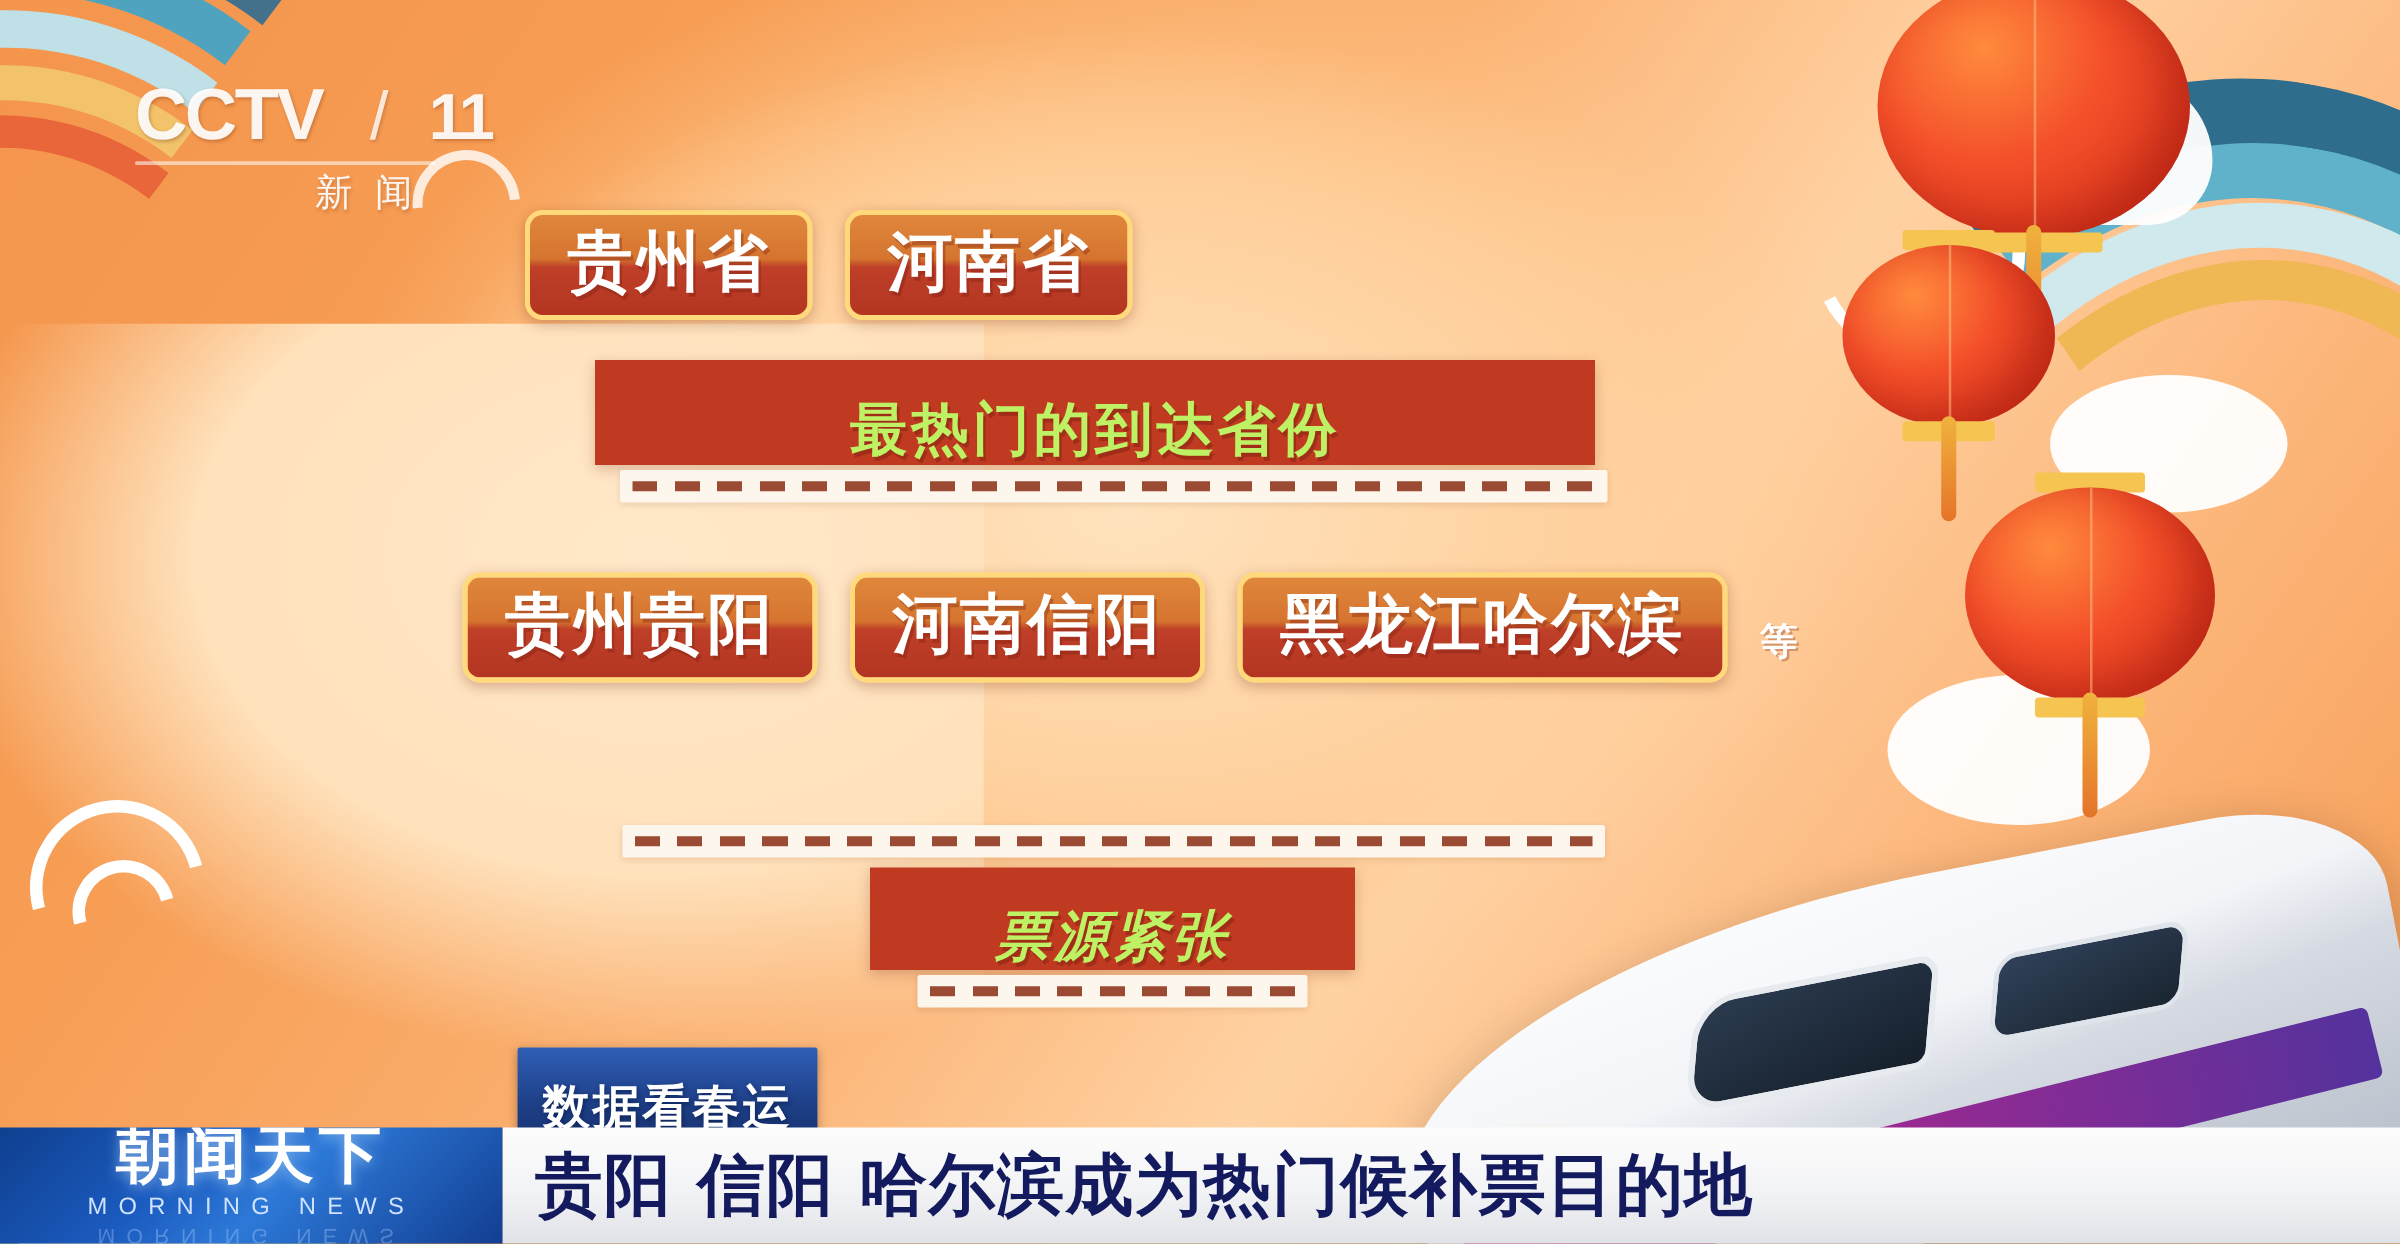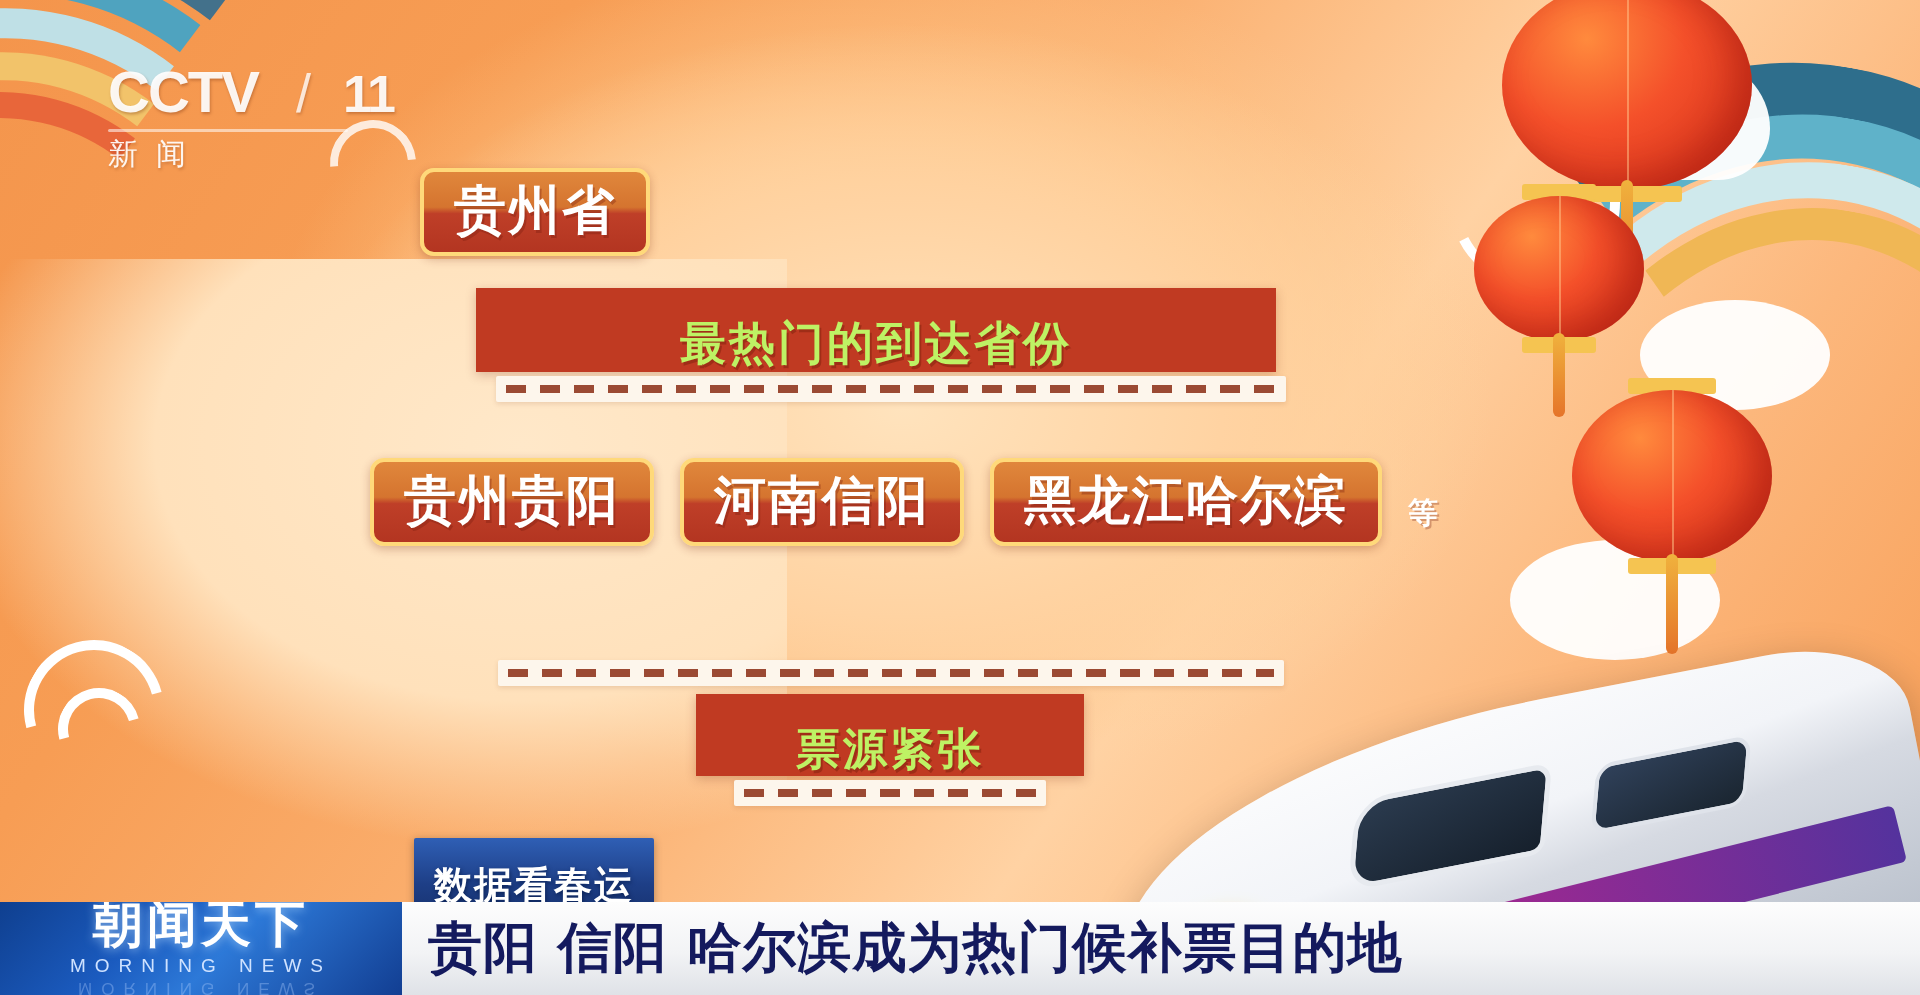--- a/index.html
+++ b/index.html
@@ -119,21 +119,21 @@
     color:rgba(255,255,255,.92);
     text-shadow:1px 2px 3px rgba(120,50,15,.35);
     font-family:"Liberation Sans",sans-serif;
     display:flex;align-items:baseline;gap:32px;
   }
   .logo .slash{font-size:54px;opacity:.85;margin:0 2px 0 6px;font-weight:300;}
   .logo .num{font-size:52px;font-weight:bold;}
   .logo .rule{height:3px;background:rgba(255,255,255,.55);margin:4px 0 2px;border-radius:2px;}
   .logo .xinwen{
     font-size:30px;letter-spacing:18px;color:rgba(255,255,255,.92);
-    text-align:left;text-shadow:1px 2px 3px rgba(120,50,15,.3);
+    text-align:right;text-shadow:1px 2px 3px rgba(120,50,15,.3);
     font-family:"DejaVu Sans",sans-serif;
   }
 
   
   .info{position:absolute;left:0;top:0;width:1920px;height:840px;}
 
   .chip-row{position:absolute;display:flex;align-items:flex-end;gap:26px;}
   .chip{
     border:4px solid #ffd97a;
     border-radius:14px;
@@ -181,21 +181,21 @@
 
   
   #row1{left:420px;top:168px;}
   #b1{left:476px;top:288px;width:800px;height:84px;}
   #b1 span{font-size:46px;}
   #d1{left:496px;top:376px;width:790px;}
   #row2{left:370px;top:458px;}
   #b2{left:476px;top:576px;width:820px;height:80px;}
   #b2 span{font-size:44px;}
   #d2{left:498px;top:660px;width:786px;}
-  #b3{left:696px;top:694px;width:388px;height:82px;}
+  #b3{left:696px;top:694px;width:388px;height:82px;font-style:italic;}
   #b3 span{font-size:44px;}
   #d3{left:734px;top:780px;width:312px;}
 
   
   .topic{
     position:absolute;left:414px;top:838px;
     background:linear-gradient(180deg,#2f5fb5 0%,#1e3f87 55%,#16306c 100%);
     padding:22px 20px 10px;border-radius:2px;
     box-shadow:0 2px 8px rgba(0,0,0,.3);
   }
@@ -313,20 +313,23 @@
     <div class="rule"></div>
     <div class="xinwen">新闻</div>
   </div>
 
   <div class="info">
 
     <div class="chip-row" id="row1">
       <div class="chip">
         <span>贵州省</span>
       </div>
+      <div class="chip">
+        <span>河南省</span>
+      </div>
     </div>
 
     <div class="banner" id="b1">
       <span>最热门的到达省份</span>
     </div>
     <div class="dashline" id="d1">
         <i></i>
       </div>
 
     <div class="chip-row" id="row2">

